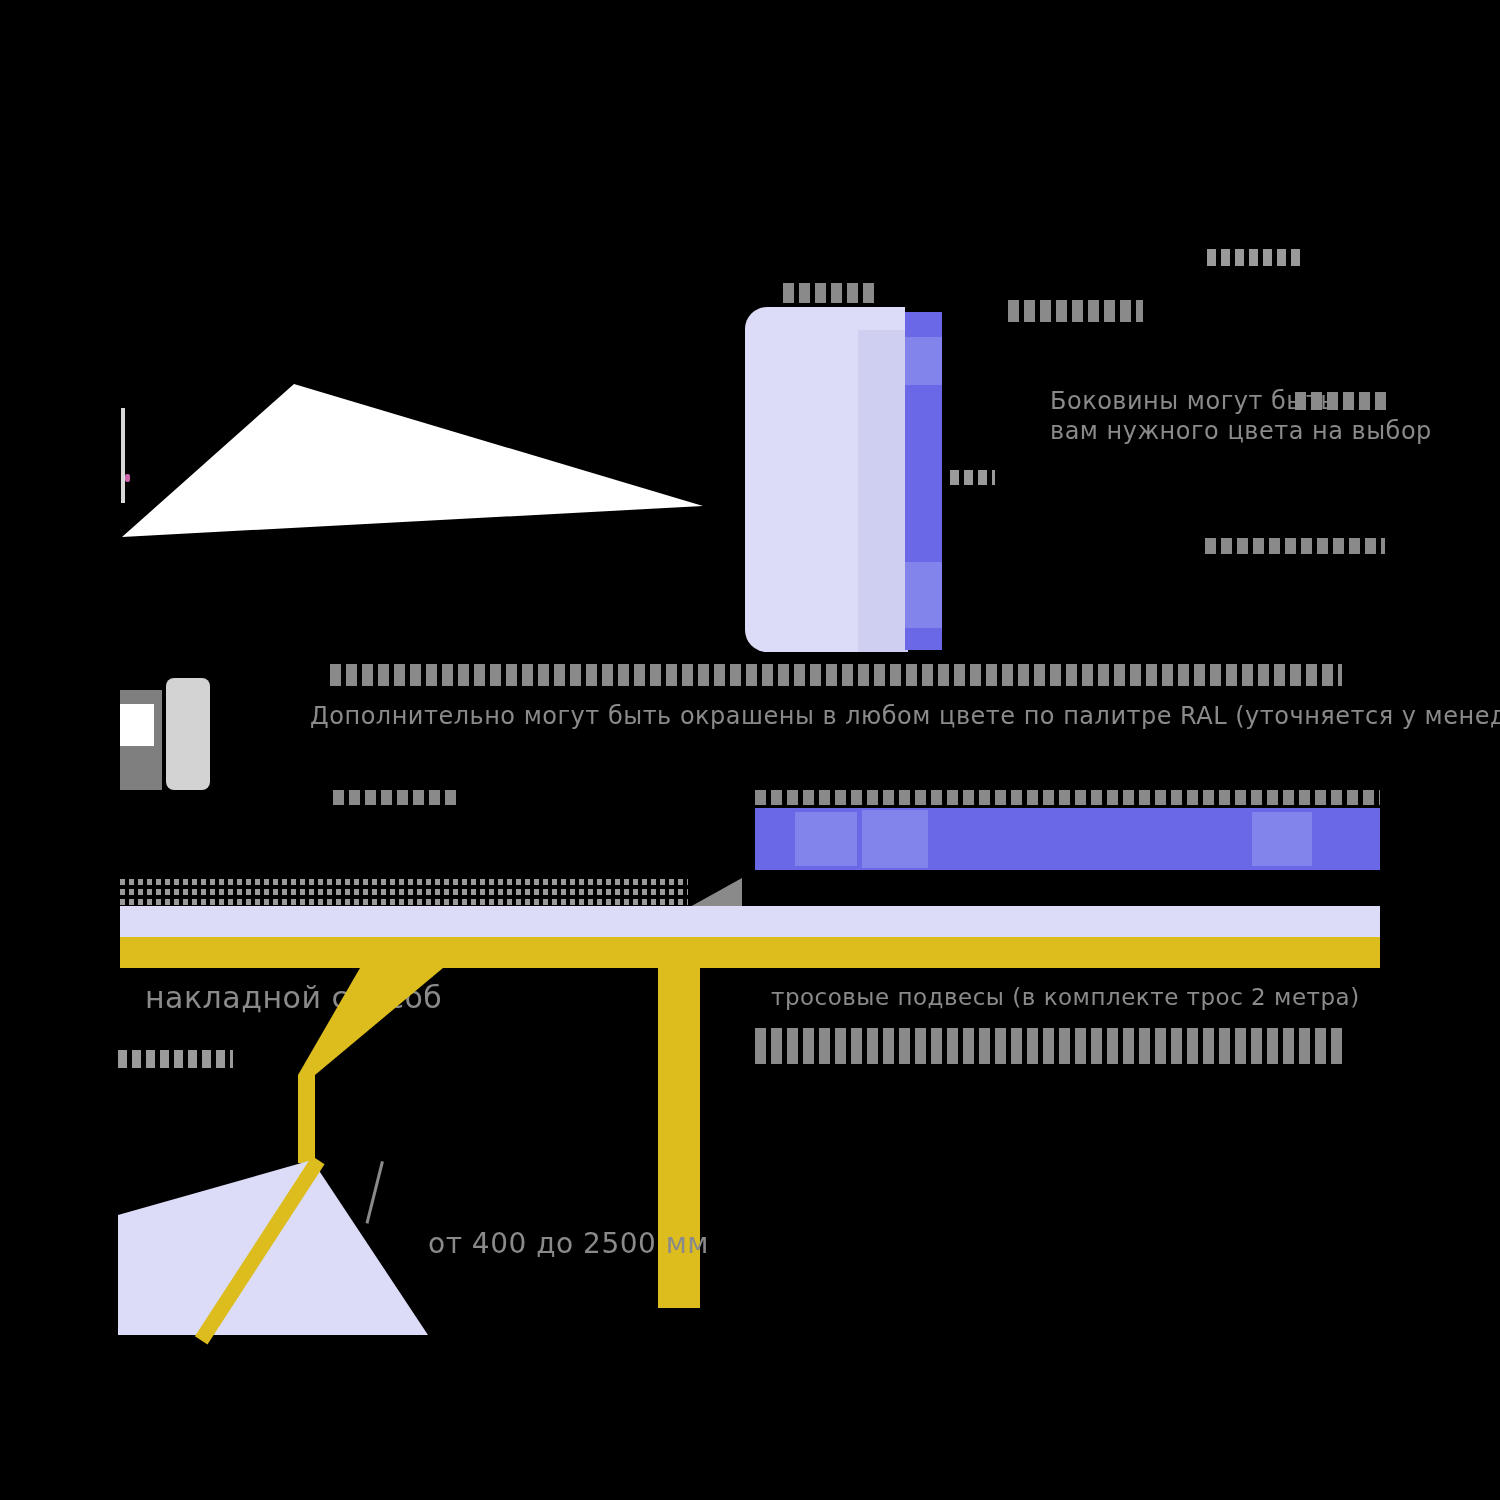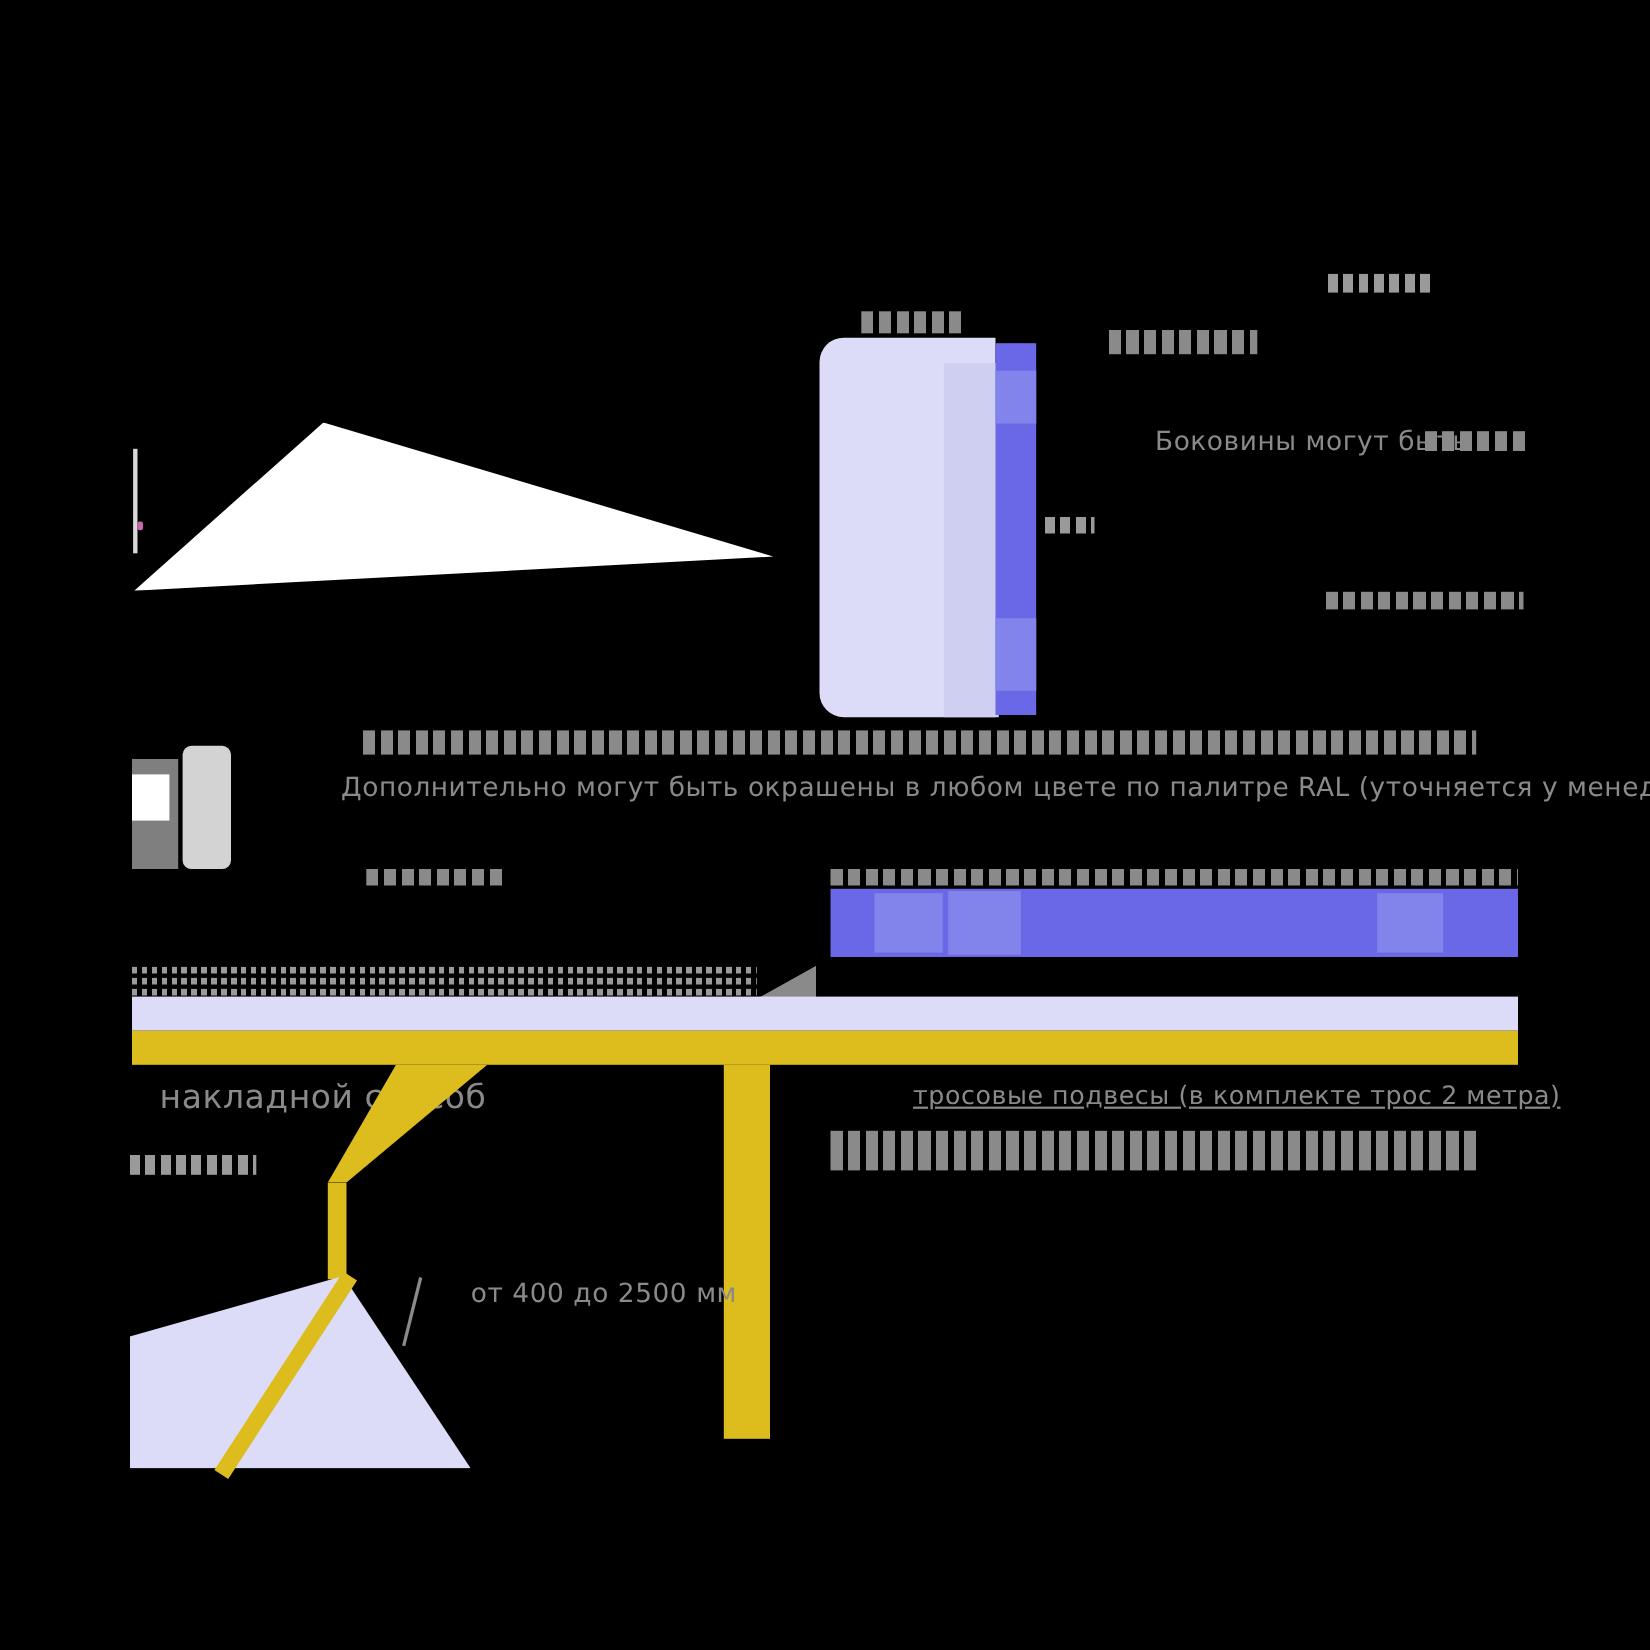--- a/index.html
+++ b/index.html
@@ -34,20 +34,21 @@
   <div class="abs indigo-light" style="left:905px;top:337px;width:37px;height:48px;"></div>
   <div class="abs indigo-light" style="left:905px;top:562px;width:37px;height:66px;"></div>
 
   <div class="abs rstrip" style="left:783px;top:283px;width:95px;height:20px;"></div>
   <div class="abs rstrip" style="left:1008px;top:300px;width:135px;height:22px;"></div>
   <div class="abs rstrip light" style="left:1207px;top:249px;width:95px;height:17px;"></div>
   <div class="abs rstrip light" style="left:950px;top:470px;width:45px;height:15px;"></div>
 
   <div class="abs graytext" style="left:1050px;top:386px;font-size:24px;line-height:30px;">
     <div>Боковины могут быть</div>
+    <div>вам нужного цвета на выбор</div>
   </div>
   <div class="abs rstrip" style="left:1295px;top:392px;width:95px;height:18px;"></div>
   <div class="abs rstrip" style="left:1205px;top:538px;width:180px;height:16px;"></div>
 
   <div class="abs rstrip" style="left:330px;top:664px;width:1012px;height:22px;"></div>
   <div class="abs graytext" style="left:310px;top:702px;font-size:24px;">Дополнительно могут быть окрашены в любом цвете по палитре RAL (уточняется у менеджеров).</div>
 
   <div class="abs" style="left:120px;top:690px;width:42px;height:100px;background:#7f7f7f;"></div>
   <div class="abs" style="left:120px;top:704px;width:34px;height:42px;background:#ffffff;"></div>
   <div class="abs" style="left:166px;top:678px;width:44px;height:112px;background:#d3d3d3;border-radius:8px;"></div>
@@ -61,31 +62,31 @@
 
   <div class="abs hatchrow" style="left:120px;top:879px;width:568px;"></div>
   <div class="abs hatchrow" style="left:120px;top:889px;width:568px;"></div>
   <div class="abs hatchrow" style="left:120px;top:899px;width:568px;"></div>
   <div class="abs" style="left:688px;top:878px;width:54px;height:30px;background:#8a8a8a;
               clip-path:polygon(0 100%,100% 0,100% 100%);"></div>
   <div class="abs lavender" style="left:120px;top:906px;width:1260px;height:31px;"></div>
   <div class="abs yellow" style="left:120px;top:937px;width:1260px;height:31px;"></div>
 
   <div class="abs graytext" style="left:145px;top:980px;font-size:30px;">накладной способ</div>
-  <div class="abs graytext" style="left:830px;top:984px;font-size:23px;text-decoration:underline;">тросовые подвесы (в комплекте трос 2 метра)</div>
+  <div class="abs graytext" style="left:771px;top:984px;font-size:23px;">тросовые подвесы (в комплекте трос 2 метра)</div>
   <div class="abs rstrip" style="left:755px;top:1028px;width:590px;height:36px;"></div>
   <div class="abs rstrip light" style="left:118px;top:1050px;width:115px;height:18px;"></div>
 
   <div class="abs yellow" style="left:658px;top:968px;width:42px;height:340px;"></div>
   <div class="abs yellow" style="left:298px;top:968px;width:145px;height:107px;
               clip-path:polygon(62px 0,145px 0,17px 107px,0 107px);"></div>
   <div class="abs yellow" style="left:298px;top:1075px;width:17px;height:88px;"></div>
 
   <div class="abs lavender" style="left:118px;top:1158px;width:310px;height:177px;
               clip-path:polygon(0 57px,194px 2px,310px 177px,0 177px);"></div>
   <div class="abs yellow" style="left:312px;top:1156px;width:15px;height:215px;
               transform:rotate(33deg);transform-origin:top left;"></div>
 
   <div class="abs" style="left:381px;top:1161px;width:3px;height:64px;background:#8a8a8a;
               transform:rotate(14deg);transform-origin:top left;"></div>
-  <div class="abs graytext" style="left:428px;top:1162px;font-size:24px;">от 400 до 2500 мм</div>
+  <div class="abs graytext" style="left:428px;top:1227px;font-size:28px;">от 400 до 2500 мм</div>
 
 </div>
 
 </body></html>

